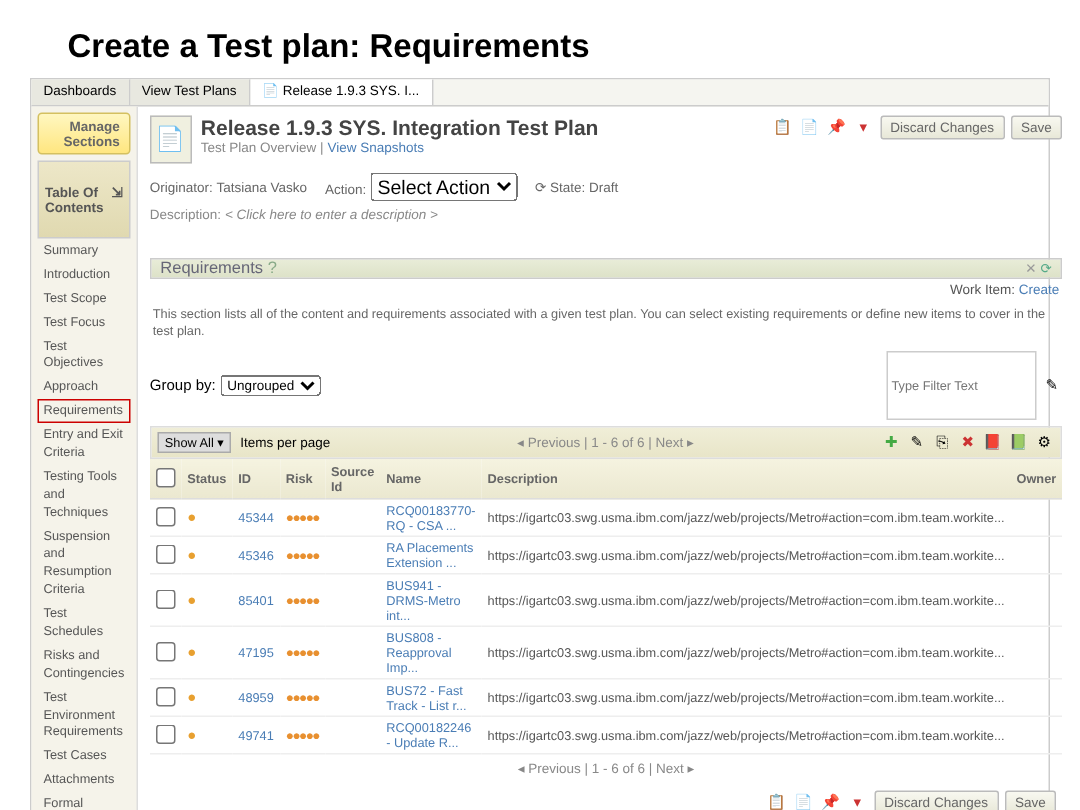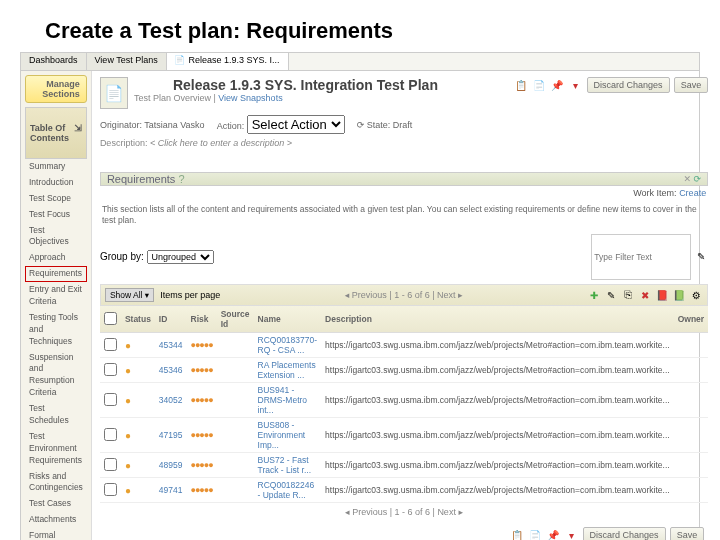--- a/index.html
+++ b/index.html
@@ -12,21 +12,21 @@
 .main { display: flex; }
 .sidebar { width: 105px; background: #f5f3ea; border-right: 1px solid #ddd; padding: 4px; }
 .manage-btn { background: linear-gradient(#fff7c0,#ffe680); border: 1px solid #d4c060; border-radius: 3px; padding: 3px 6px; font-size: 9px; font-weight: bold; color: #666; margin-bottom: 4px; text-align: right; }
 .toc-header { background: linear-gradient(#ede7c8,#e0d9b0); padding: 15px 4px; font-size: 9px; font-weight: bold; color: #555; border: 1px solid #ccc; display: flex; justify-content: space-between; }
 .toc-item { padding: 2px 4px; font-size: 8.5px; color: #555; cursor: pointer; line-height: 1.4; }
 .toc-item.selected { border: 1px solid #c00; padding: 1px 3px; }
 .content { flex: 1; padding: 6px 8px; }
 .header-row { display: flex; align-items: flex-start; gap: 6px; margin-bottom: 6px; }
 .doc-icon { width: 28px; height: 32px; background: #f0f0e0; border: 1px solid #bbb; display: flex; align-items: center; justify-content: center; font-size: 16px; }
 .title-block { flex: 1; }
-.plan-title { font-size: 14px; font-weight: bold; color: #444; margin-left: 39px; }
+.plan-title { font-size: 14px; font-weight: bold; color: #444; }
 .subtitle { font-size: 9px; color: #888; }
 .subtitle a { color: #4a7db5; text-decoration: none; }
 .header-actions { display: flex; gap: 4px; align-items: center; }
 .icon-btn { width: 14px; height: 14px; display: inline-flex; align-items: center; justify-content: center; font-size: 10px; cursor: pointer; }
 .btn { background: linear-gradient(#f8f8f0,#e8e8d8); border: 1px solid #bbb; border-radius: 2px; padding: 2px 6px; font-size: 9px; color: #666; cursor: pointer; }
 .meta-row { font-size: 9px; color: #666; margin-bottom: 4px; display: flex; gap: 12px; align-items: center; }
 .meta-row select { font-size: 13px; }
 .desc-row { font-size: 9px; color: #888; margin-bottom: 8px; }
 .desc-row .placeholder { font-style: italic; }
 .section-header { background: linear-gradient(#e8ecd8,#dde2c8); padding: 0 6px; font-size: 11px; color: #667; border: 1px solid #ccc; display: flex; justify-content: space-between; align-items: center; margin-top: 24px; }
@@ -74,22 +74,22 @@
           <div class="toc-item">Introduction</div>
           <div class="toc-item">Test Scope</div>
           <div class="toc-item">Test Focus</div>
           <div class="toc-item">Test Objectives</div>
           <div class="toc-item">Approach</div>
           <div class="toc-item selected">Requirements</div>
           <div class="toc-item">Entry and Exit Criteria</div>
           <div class="toc-item">Testing Tools and Techniques</div>
           <div class="toc-item">Suspension and Resumption Criteria</div>
           <div class="toc-item">Test Schedules</div>
+          <div class="toc-item">Risks and Contingencies</div>
           <div class="toc-item">Test Environment Requirements</div>
-          <div class="toc-item">Risks and Contingencies</div>
           <div class="toc-item">Test Cases</div>
           <div class="toc-item">Attachments</div>
           <div class="toc-item">Formal Review</div>
           <div class="toc-item">Test Environments</div>
         </div>
 
     </div>
     <div class="content">
       <div class="header-row">
         <div class="doc-icon">📄</div>
@@ -196,34 +196,34 @@
               <td><a href="#">45346</a></td>
               <td><span class="risk-dots">●●●●●</span></td>
               <td></td>
               <td><a href="#">RA Placements Extension ...</a></td>
               <td>https://igartc03.swg.usma.ibm.com/jazz/web/projects/Metro#action=com.ibm.team.workite...</td>
               <td></td>
             </tr>
             <tr>
               <td><input type="checkbox" style=""></td>
               <td><span class="status-dot">●</span></td>
-              <td><a href="#">34052</a></td>
+              <td><a href="#">85401</a></td>
               <td><span class="risk-dots">●●●●●</span></td>
               <td></td>
               <td><a href="#">BUS941 - DRMS-Metro int...</a></td>
               <td>https://igartc03.swg.usma.ibm.com/jazz/web/projects/Metro#action=com.ibm.team.workite...</td>
               <td></td>
             </tr>
             <tr>
               <td><input type="checkbox" style=""></td>
               <td><span class="status-dot">●</span></td>
               <td><a href="#">47195</a></td>
               <td><span class="risk-dots">●●●●●</span></td>
               <td></td>
-              <td><a href="#">BUS808 - Environment Imp...</a></td>
+              <td><a href="#">BUS808 - Reapproval Imp...</a></td>
               <td>https://igartc03.swg.usma.ibm.com/jazz/web/projects/Metro#action=com.ibm.team.workite...</td>
               <td></td>
             </tr>
             <tr>
               <td><input type="checkbox" style=""></td>
               <td><span class="status-dot">●</span></td>
               <td><a href="#">48959</a></td>
               <td><span class="risk-dots">●●●●●</span></td>
               <td></td>
               <td><a href="#">BUS72 - Fast Track - List r...</a></td>

